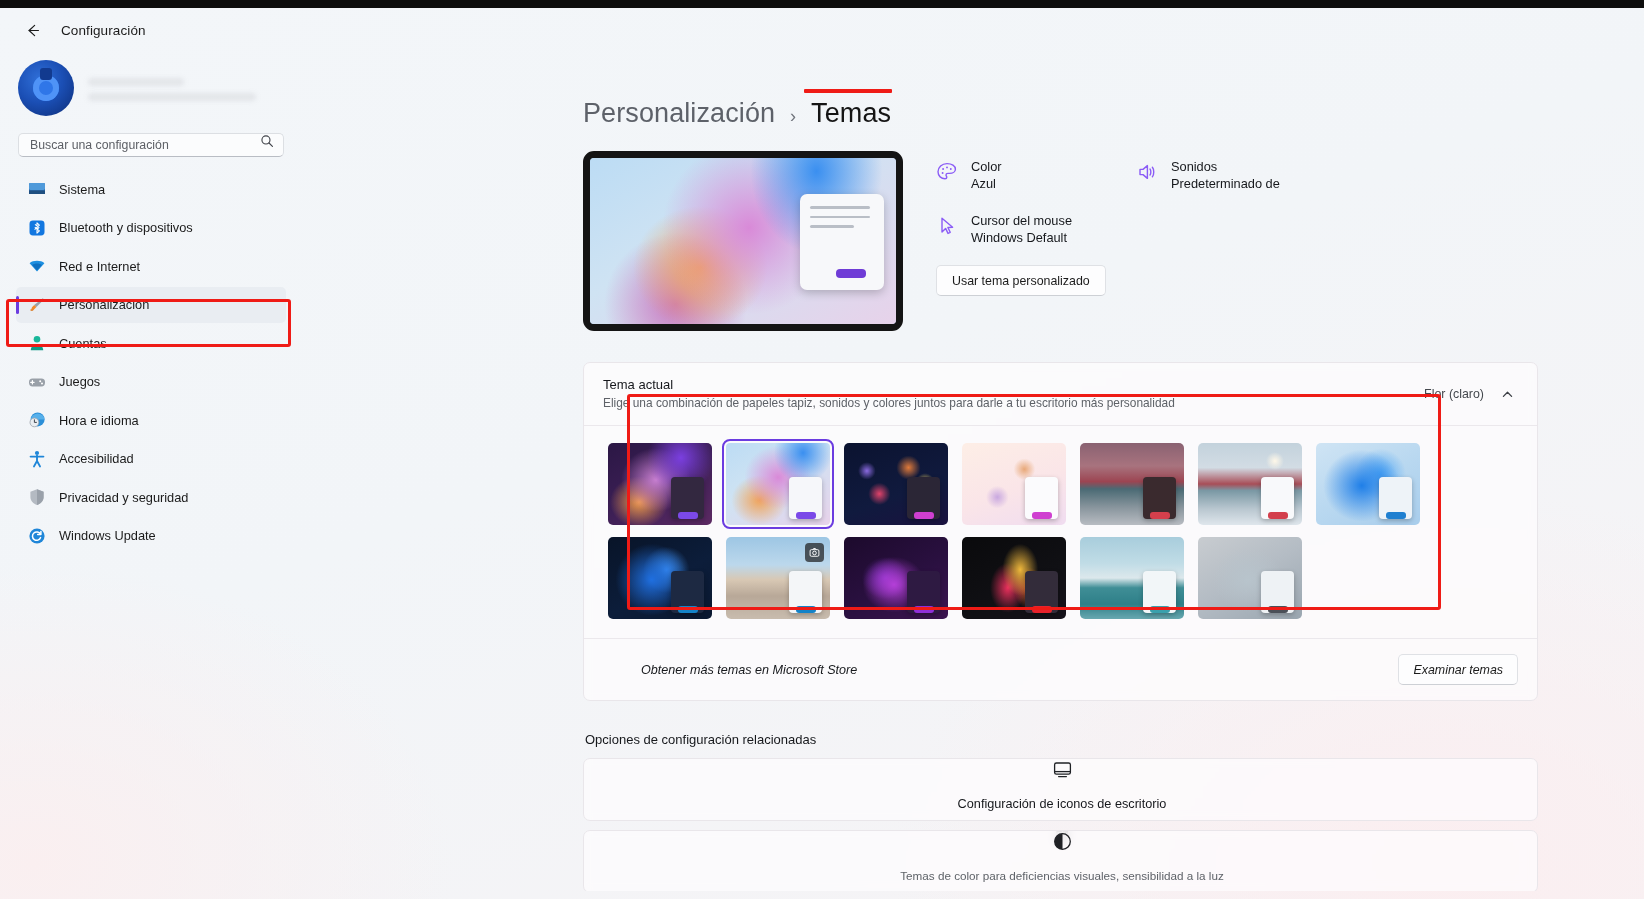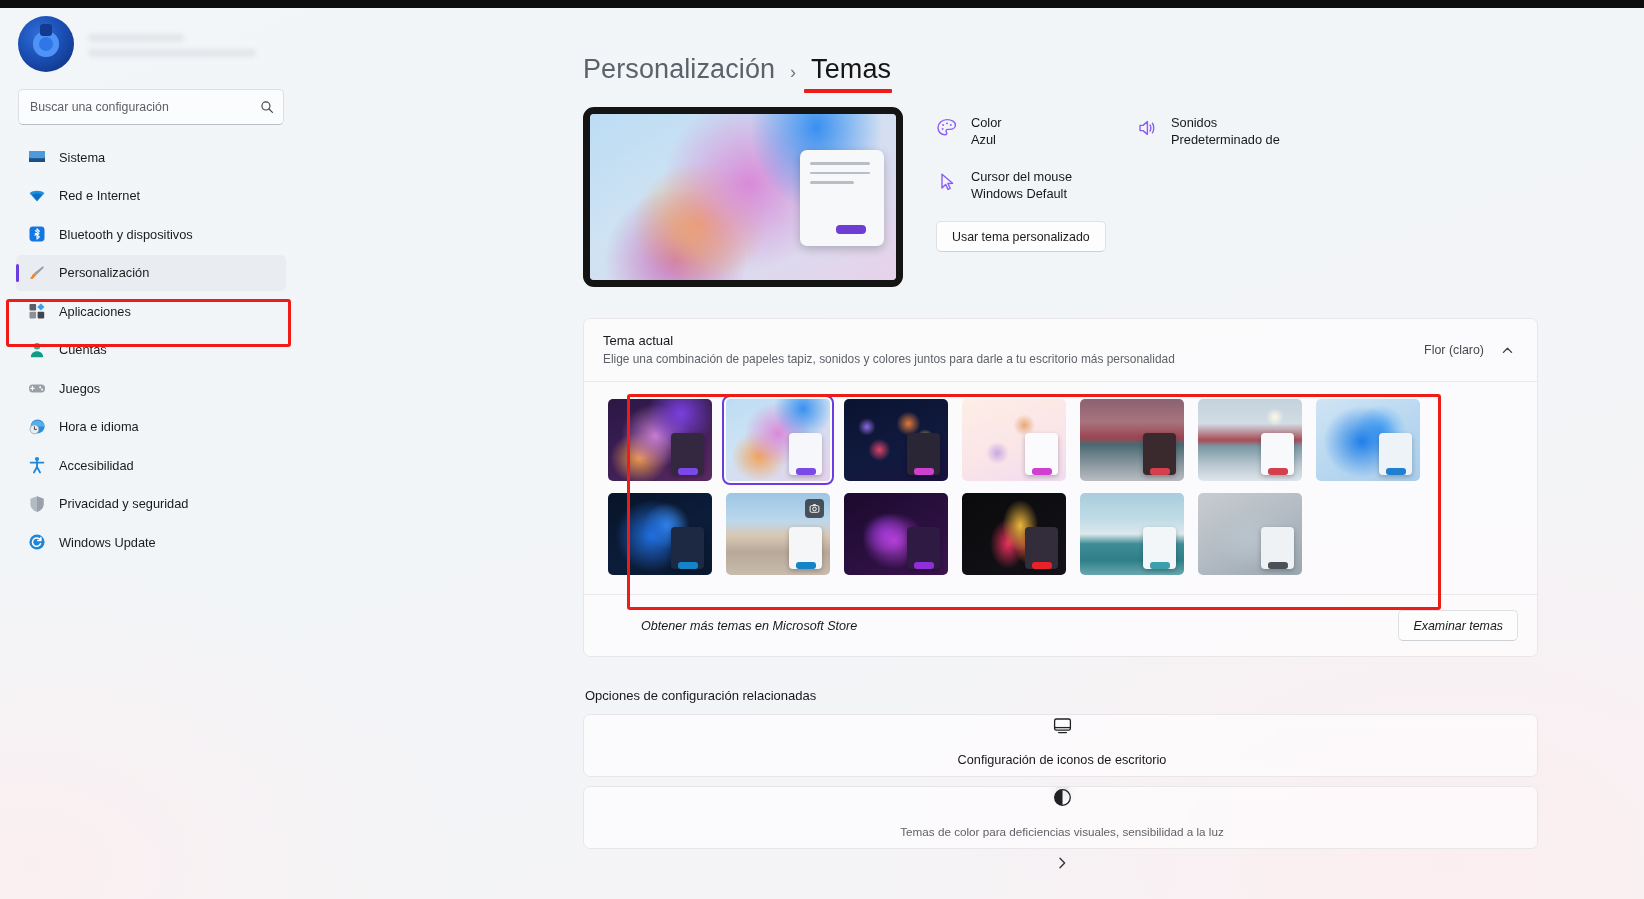--- a/index.html
+++ b/index.html
@@ -65,26 +65,26 @@
     width: 12px; height: 12px; background: #123a8f;
     border-radius: 3px; z-index: 2;
   }
   .profile-text { display: flex; flex-direction: column; gap: 7px; padding-top: 2px; }
   .blur-line { height: 8px; border-radius: 4px; background: rgba(120,125,135,.13); filter: blur(2.6px); }
   .blur-line.n1 { width: 96px; }
   .blur-line.n2 { width: 168px; }
 
   .search-wrap {
     margin: 17px 4px 0 4px;
-    height: 36px;
+    height: 24px;
     background: #fbfcfd;
     border: 1px solid #dcdfe3;
     border-bottom-color: #b9bdc4;
     border-radius: 5px;
-    display: flex; align-items: center;
+    display: flex; 
     padding: 0 9px 0 11px;
   }
   .search-input {
     flex: 1 1 auto; border: none; outline: none; background: transparent;
     font-family: inherit; font-size: 12.3px; color: #3a3c40;
   }
   .search-input::placeholder { color: #5d6066; }
   .search-icon { width: 14px; height: 14px; color: #40434a; flex: 0 0 14px; }
 
   .nav { margin-top: 14px; }
@@ -260,20 +260,29 @@
   .rel-sub { font-size: 11.7px; color: #5e6268; }
   .rel-end { width: 16px; height: 16px; color: #32353a; flex: 0 0 16px; }
 </style>
 </head>
 <body>
 
 <div class="topbar-strip"></div>
 
 <div class="window">
 
+  <div class="titlebar">
+    <div class="back-btn">
+      <svg viewBox="0 0 20 20" fill="none" stroke="currentColor" stroke-width="1.4">
+        <path d="M12.5 4 L6 10 L12.5 16" stroke-linecap="round" stroke-linejoin="round"></path>
+        <path d="M6 10 H17" stroke-linecap="round"></path>
+      </svg>
+    </div>
+    <div class="app-title">Configuración</div>
+  </div>
 
   <div class="body-row">
 
     <aside class="sidebar">
 
       <div class="profile">
         <div class="avatar"></div>
         <div class="profile-text">
           <div class="blur-line n1"></div>
           <div class="blur-line n2"></div>
@@ -294,53 +303,44 @@
           <svg class="nav-ico" viewBox="0 0 18 18">
             <rect x="1" y="3" width="16" height="11" rx="1.4" fill="#2e6fb0"></rect>
             <rect x="1" y="3" width="16" height="7" rx="1.4" fill="#4f9ada"></rect>
             <rect x="1" y="10.5" width="16" height="3.5" fill="#1f4f80"></rect>
           </svg>
           <span>Sistema</span>
         </div>
 
         <div class="nav-item">
           <svg class="nav-ico" viewBox="0 0 18 18">
-            <path d="M1.6 6.2 C5 3 13 3 16.4 6.2 L9 14.4 Z" fill="#1d8fe0"></path>
-            <path d="M4.2 8 C6.4 6 11.6 6 13.8 8 L9 13.6 Z" fill="#0e6fc0"></path>
-          </svg>
-          <span>Red e Internet</span>
-        </div>
-
-        <div class="nav-item">
-          <svg class="nav-ico" viewBox="0 0 18 18">
             <rect x="1.5" y="1.5" width="15" height="15" rx="3.4" fill="#1277e0"></rect>
             <path d="M7 5.4 L11 8.6 L9 10.2 L9 3.9 L11.4 6.1 L6.6 10.6" fill="none" stroke="#fff" stroke-width="1.1" stroke-linejoin="round"></path>
             <path d="M9 8.6 L9 14.1 L11.4 11.9 L6.8 8.3" fill="none" stroke="#fff" stroke-width="1.1" stroke-linejoin="round"></path>
           </svg>
           <span>Bluetooth y dispositivos</span>
         </div>
 
+        <div class="nav-item">
+          <svg class="nav-ico" viewBox="0 0 18 18">
+            <path d="M1.6 6.2 C5 3 13 3 16.4 6.2 L9 14.4 Z" fill="#1d8fe0"></path>
+            <path d="M4.2 8 C6.4 6 11.6 6 13.8 8 L9 13.6 Z" fill="#0e6fc0"></path>
+          </svg>
+          <span>Red e Internet</span>
+        </div>
+
         <div class="nav-item selected">
           <svg class="nav-ico" viewBox="0 0 18 18">
             <path d="M14.8 2.3 L16 3.5 L8.4 11.1 L6.2 9 Z" fill="#9aa0a8"></path>
             <path d="M6.2 9 L8.4 11.1 L6 13.6 C5 14.7 3.4 14.8 2.4 14 C3.6 13.5 3.6 12.2 4 11.2 Z" fill="#f08a2c"></path>
             <path d="M2.4 14 C3.2 14.6 4.6 14.6 5.4 13.9" fill="none" stroke="#d4741c" stroke-width=".8"></path>
           </svg>
           <span>Personalización</span>
         </div>
 
-        <div class="nav-item">
-          <svg class="nav-ico" viewBox="0 0 18 18">
-            <rect x="1.5" y="2" width="6.6" height="6.6" rx=".8" fill="#5b6068"></rect>
-            <rect x="1.5" y="9.8" width="6.6" height="6.6" rx=".8" fill="#8b9099"></rect>
-            <rect x="9.6" y="9.8" width="6.6" height="6.6" rx=".8" fill="#3f454d"></rect>
-            <path d="M12.9 1.4 L16.5 5 L12.9 8.6 L9.3 5 Z" fill="#38a0e8"></path>
-          </svg>
-          <span>Aplicaciones</span>
-        </div>
 
         <div class="nav-item">
           <svg class="nav-ico" viewBox="0 0 18 18">
             <circle cx="9" cy="5.2" r="3.3" fill="#18b79a"></circle>
             <path d="M2.8 16.2 C2.8 12.4 5.6 10.2 9 10.2 C12.4 10.2 15.2 12.4 15.2 16.2 Z" fill="#0f9c86"></path>
           </svg>
           <span>Cuentas</span>
         </div>
 
         <div class="nav-item">

